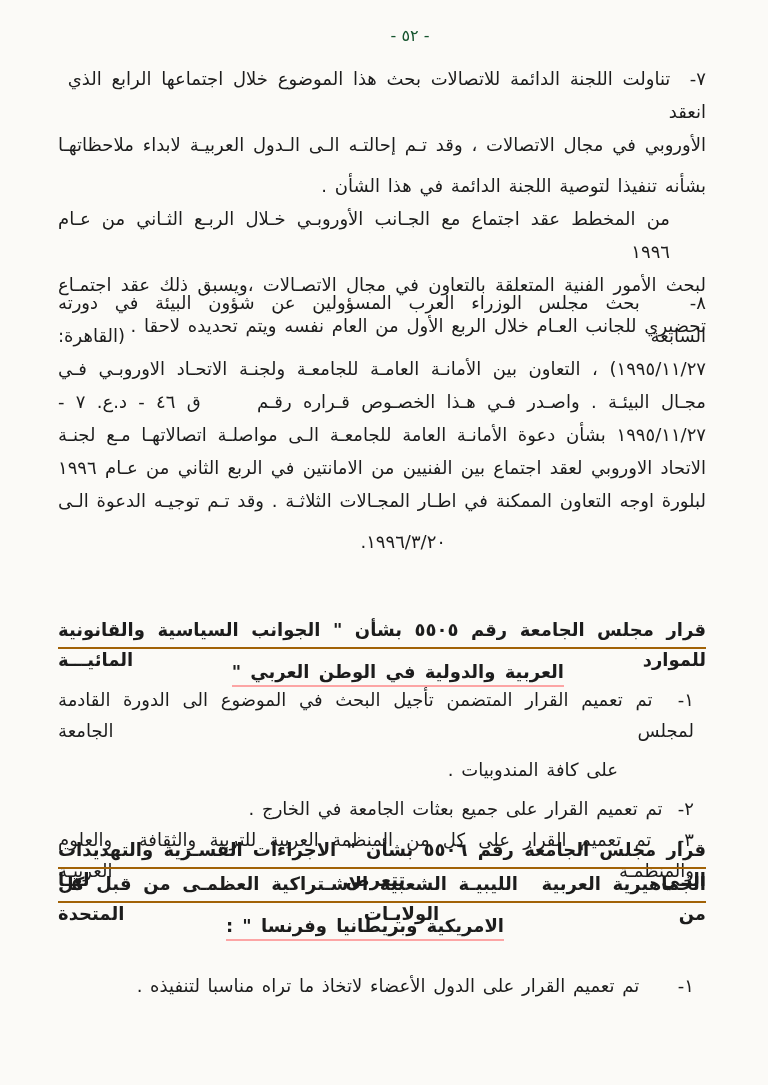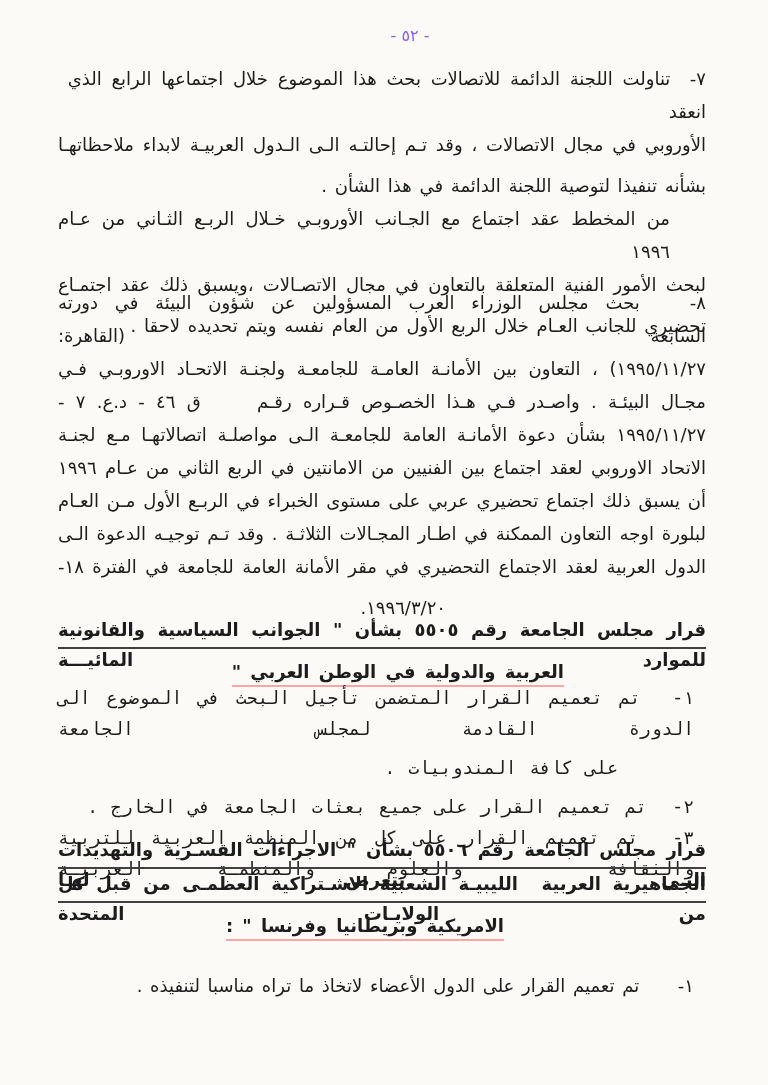--- a/index.html
+++ b/index.html
@@ -11,48 +11,48 @@
     font-family:"DejaVu Sans", sans-serif;
     color:#1c1c1c;
     overflow:hidden;
   }
   .pagenum{
     position:absolute;top:26px;left:0;right:0;
     text-align:center;
     padding-left:52px;
     font-size:16px;
     letter-spacing:2px;
-    color:#8b5cf6;
+    color:#14532d;
   }
   .block{position:absolute;right:62px;left:58px;}
   .p7{top:62px;}
   .p8{top:286px;}
   .h5505{top:615px;}
-  .items5505{top:684px;right:74px;font-family:Liberation Mono, monospace;}
+  .items5505{top:684px;right:74px;}
   .h5506{top:835px;}
   .item5506{top:961px;right:74px;}
 
   .ln{
     font-size:18px;
     line-height:33px;
     word-spacing:2px;
   }
   .items5505 .ln{line-height:31px;}
   .lj{text-align:justify;text-align-last:justify;}
   .lr{text-align:right;margin-top:8px;}
 
   .hln{
     font-size:18px;
     font-weight:700;
     line-height:30px;
     height:34px;
     word-spacing:3px;
     box-sizing:border-box;
   }
-  .ulf{border-bottom:2px solid #404040;}
+  .ulf{border-bottom:2px solid #a16207;}
   .ul{border-bottom:2px solid #fca5a5;padding-bottom:3px;}
 
   .ind36{padding-right:36px;}
   .ind260{padding-right:260px;}
   .ind142{padding-right:142px;}
   .ind202{padding-right:202px;}
   .ind76{padding-right:76px;}
   .ind16{padding-right:16px;}
 </style>
 </head>
@@ -70,23 +70,21 @@
     <div class="ln lj">لبحث الأمور الفنية المتعلقة بالتعاون في مجال الاتصـالات ،ويسبق ذلك عقد اجتمـاع</div>
     <div class="ln lr">تحضيري للجانب العـام خلال الربع الأول من العام نفسه ويتم تحديده لاحقا .</div>
   </section>
 
   <section class="block p8">
     <div class="ln lj">٨-&nbsp;&nbsp;&nbsp;بحث مجلس الوزراء العرب المسؤولين عن شؤون البيئة في دورته السابعة&nbsp;&nbsp;(القاهرة:</div>
     <div class="ln lj">١٩٩٥/١١/٢٧) ، التعاون بين الأمانـة العامـة للجامعـة ولجنـة الاتحـاد الاوروبـي فـي</div>
     <div class="ln lj">مجـال البيئـة . واصـدر فـي هـذا الخصـوص قـراره رقـم&nbsp;&nbsp;&nbsp;&nbsp;&nbsp;ق ٤٦ - د.ع. ٧ -</div>
     <div class="ln lj">١٩٩٥/١١/٢٧ بشأن دعوة الأمانـة العامة للجامعـة الـى مواصلـة اتصالاتهـا مـع لجنـة</div>
     <div class="ln lj">الاتحاد الاوروبي لعقد اجتماع بين الفنيين من الامانتين في الربع الثاني من عـام ١٩٩٦</div>
-    <div class="ln lj">أن يسبق ذلك اجتماع تحضيري عربي على مستوى الخبراء في الربـع الأول مـن العـام</div>
     <div class="ln lj">لبلورة اوجه التعاون الممكنة في اطـار المجـالات الثلاثـة . وقد تـم توجيـه الدعوة الـى</div>
-    <div class="ln lj">الدول العربية لعقد الاجتماع التحضيري في مقر الأمانة العامة للجامعة في الفترة ١٨-</div>
     <div class="ln lr ind260">١٩٩٦/٣/٢٠.</div>
   </section>
 
   <section class="block h5505">
     <div class="hln lj ulf">قرار مجلس الجامعة رقم ٥٥٠٥ بشأن " الجوانب السياسية والقانونية للموارد المائيـــة</div>
     <div class="hln lr ind142"><span class="ul">العربية والدولية في الوطن العربي "</span></div>
   </section>
 
   <section class="block items5505">
     <div>

